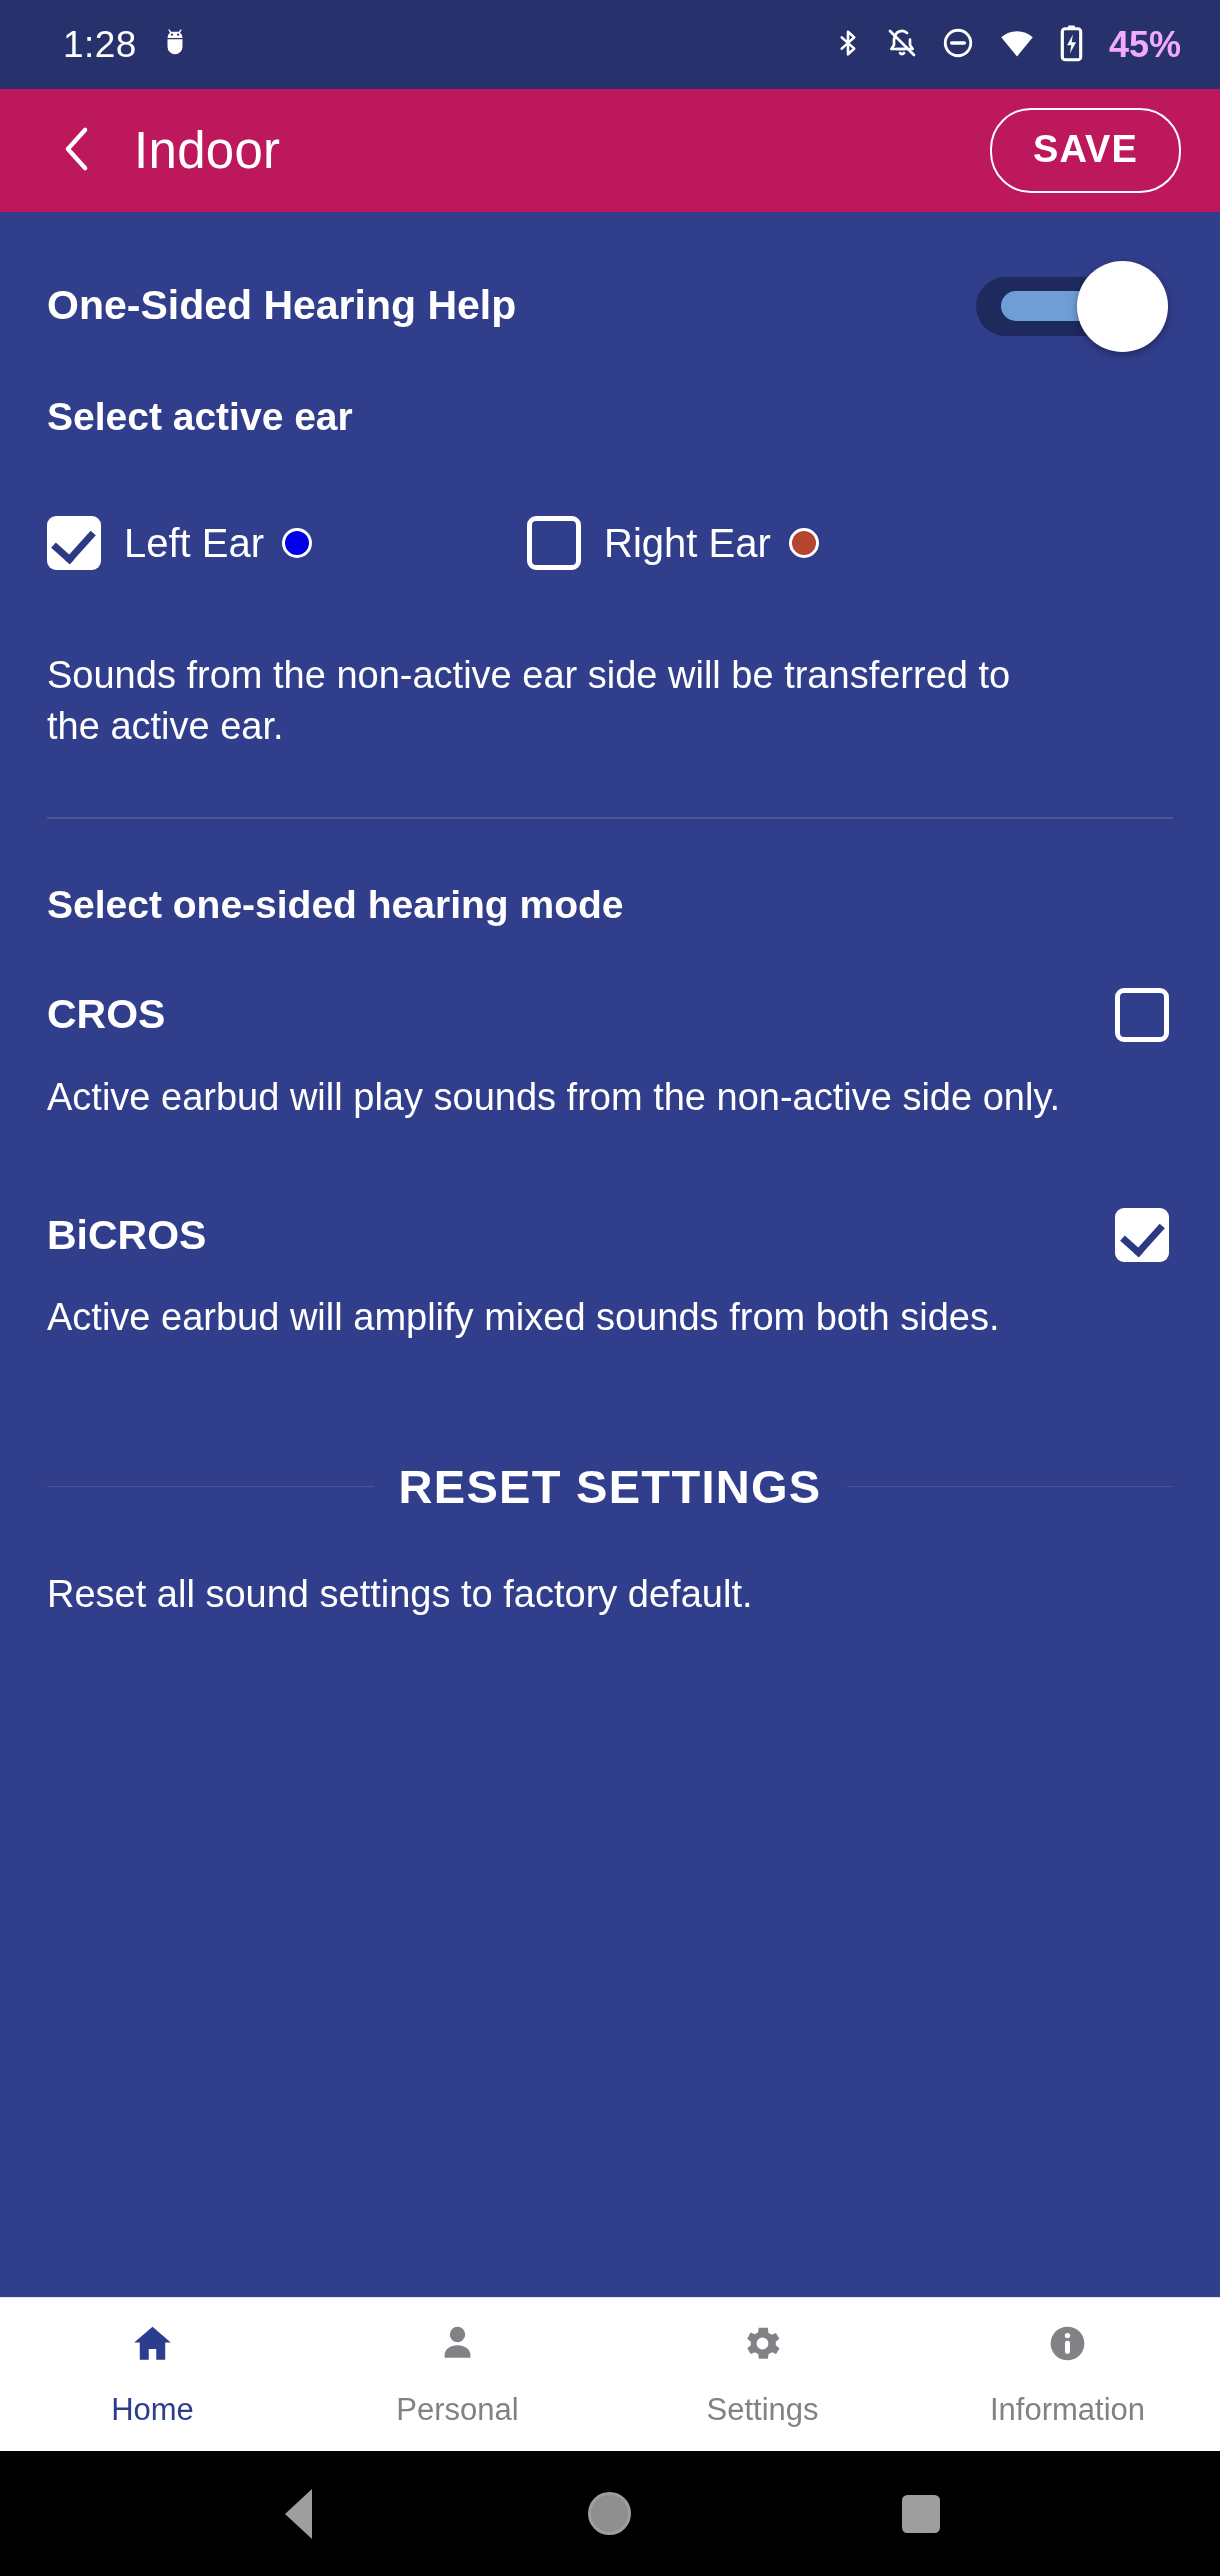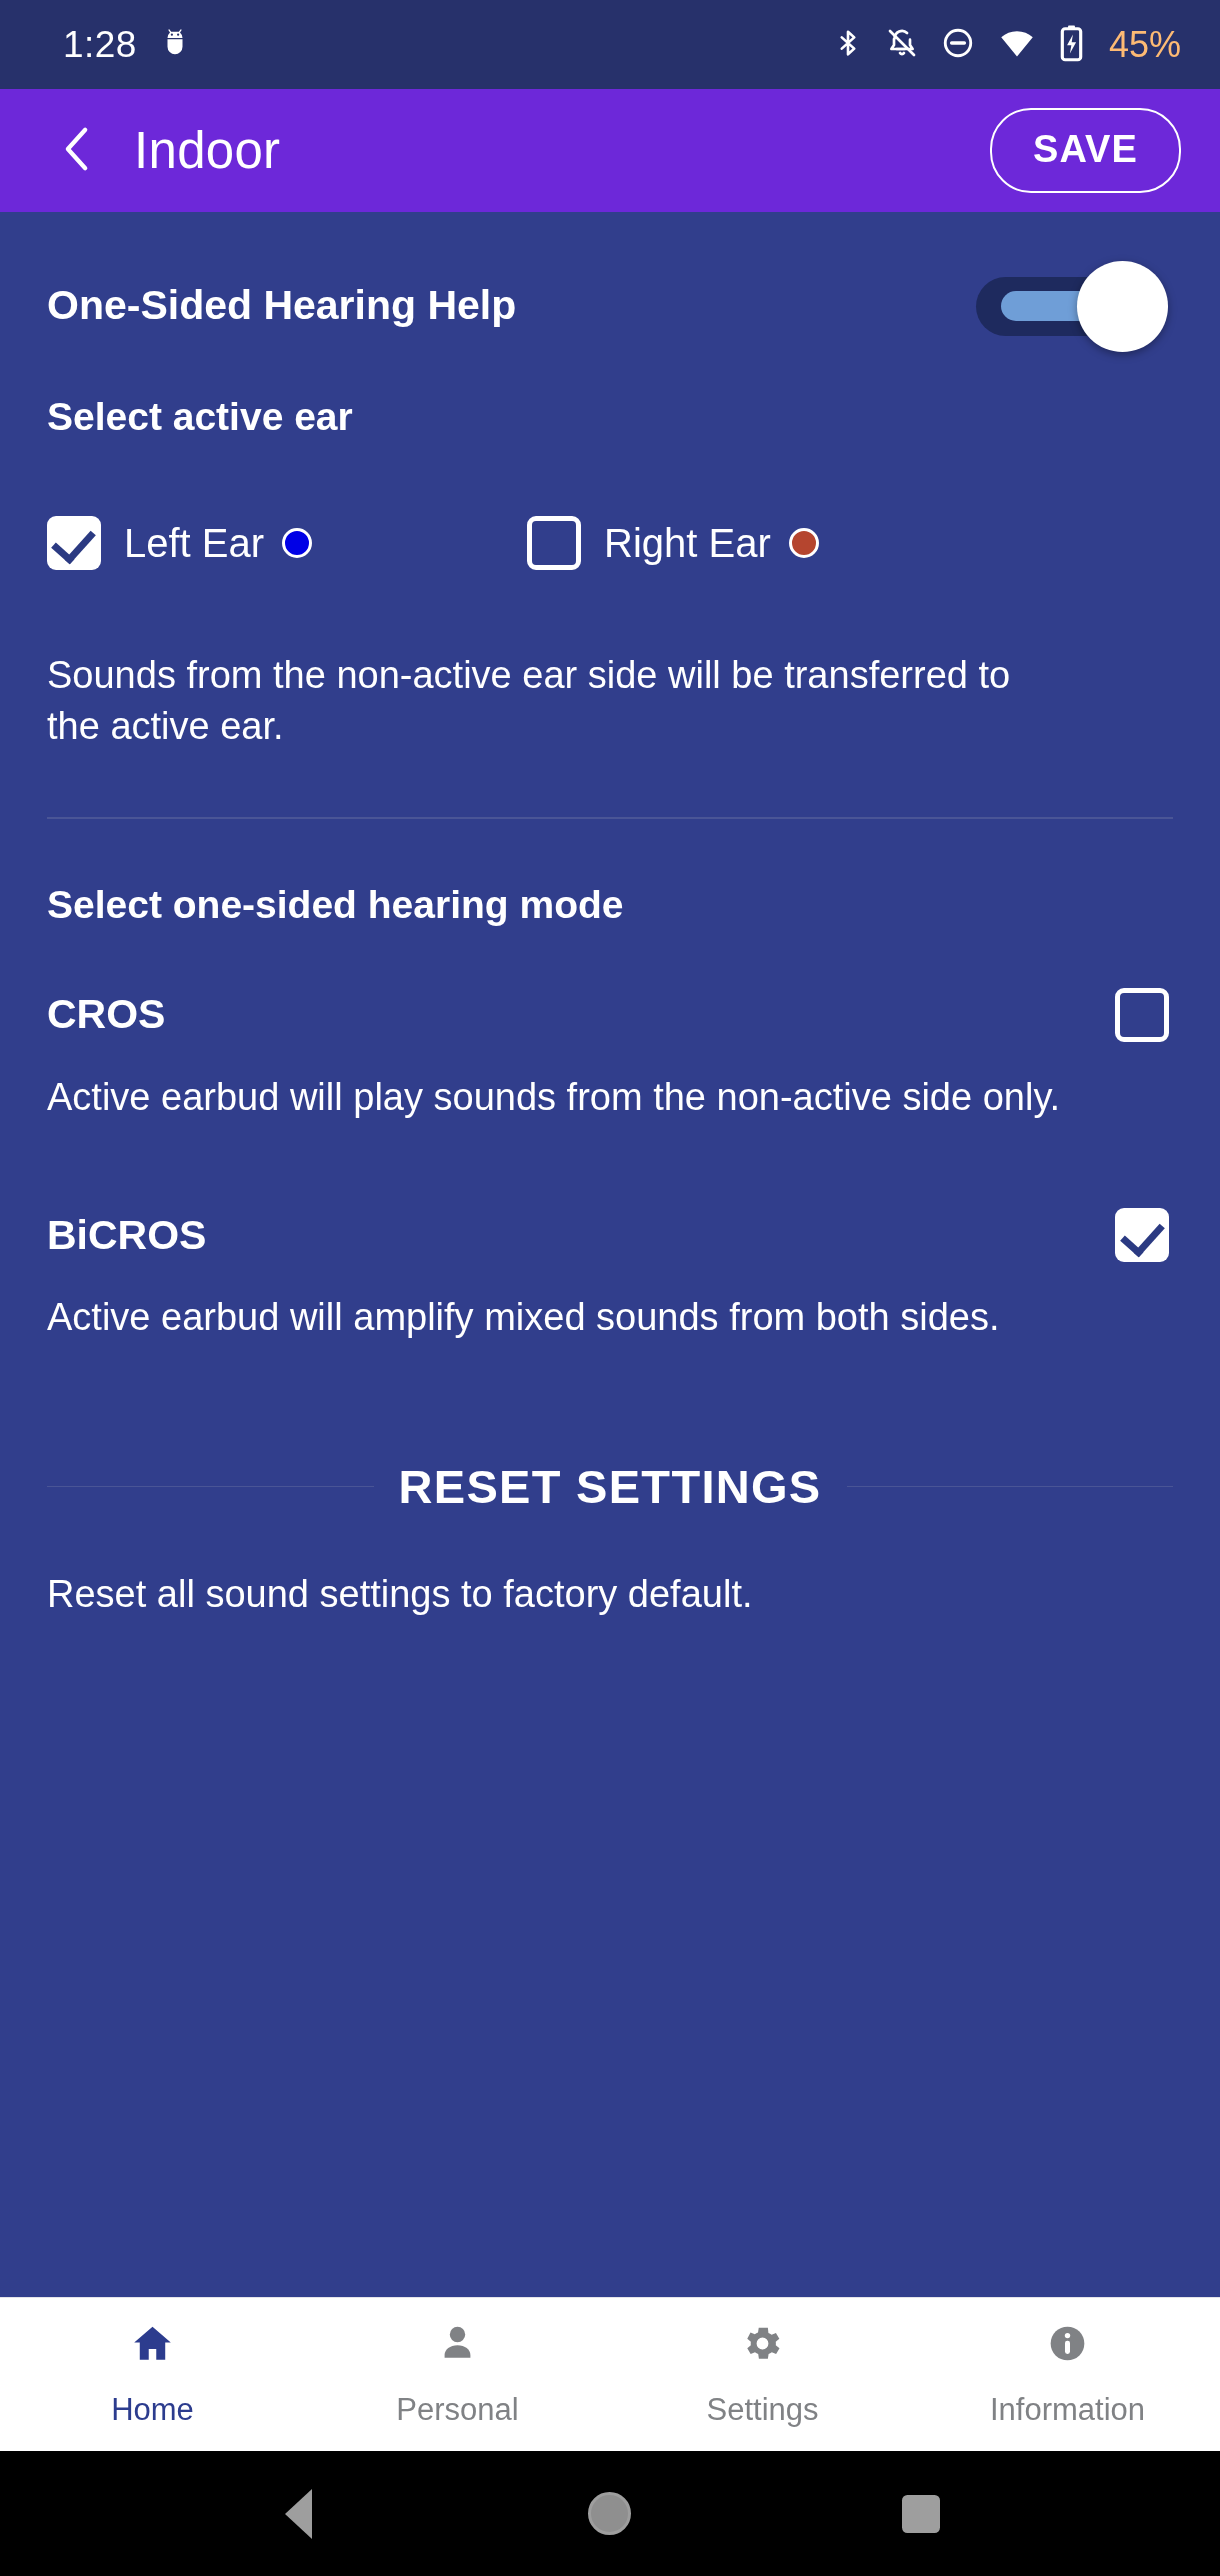--- a/index.html
+++ b/index.html
@@ -36,31 +36,31 @@
     font-weight: 400;
     letter-spacing: 0.4px;
   }
   .status-right {
     margin-left: auto;
     display: flex;
     align-items: center;
     gap: 23px;
   }
   .status-battery-text {
-    color: #fdba74;
+    color: #f0abfc;
     font-size: 36px;
-    font-weight: 400;
+    font-weight: 700;
     margin-left: 1.8px;
   }
   .sicon { display: block; }
 
   
   .app-bar {
     height: 123px;
-    background: #6d28d9;
+    background: #be185d;
     display: flex;
     align-items: center;
     padding: 0 39px 0 45px;
     flex: 0 0 auto;
   }
   .back-btn {
     width: 64px; height: 64px;
     display: flex; align-items: center; justify-content: center;
     cursor: pointer;
   }

